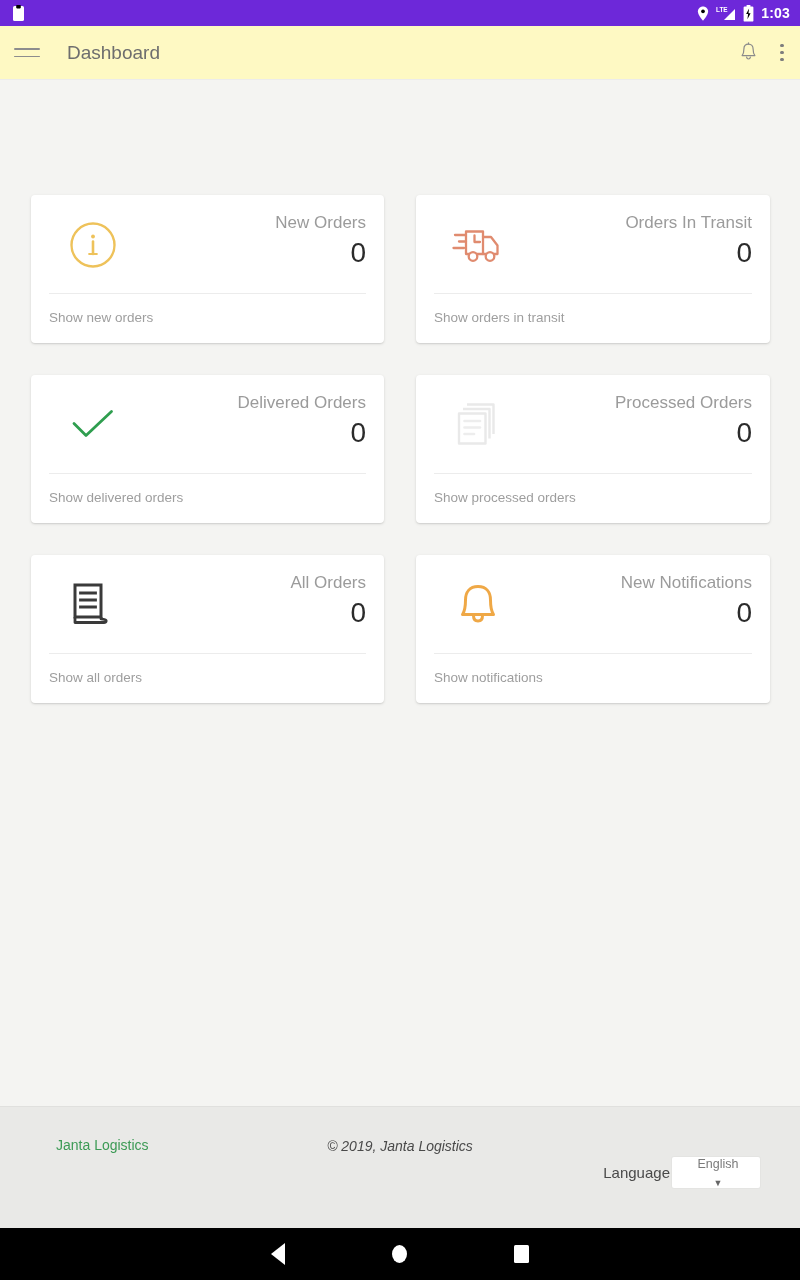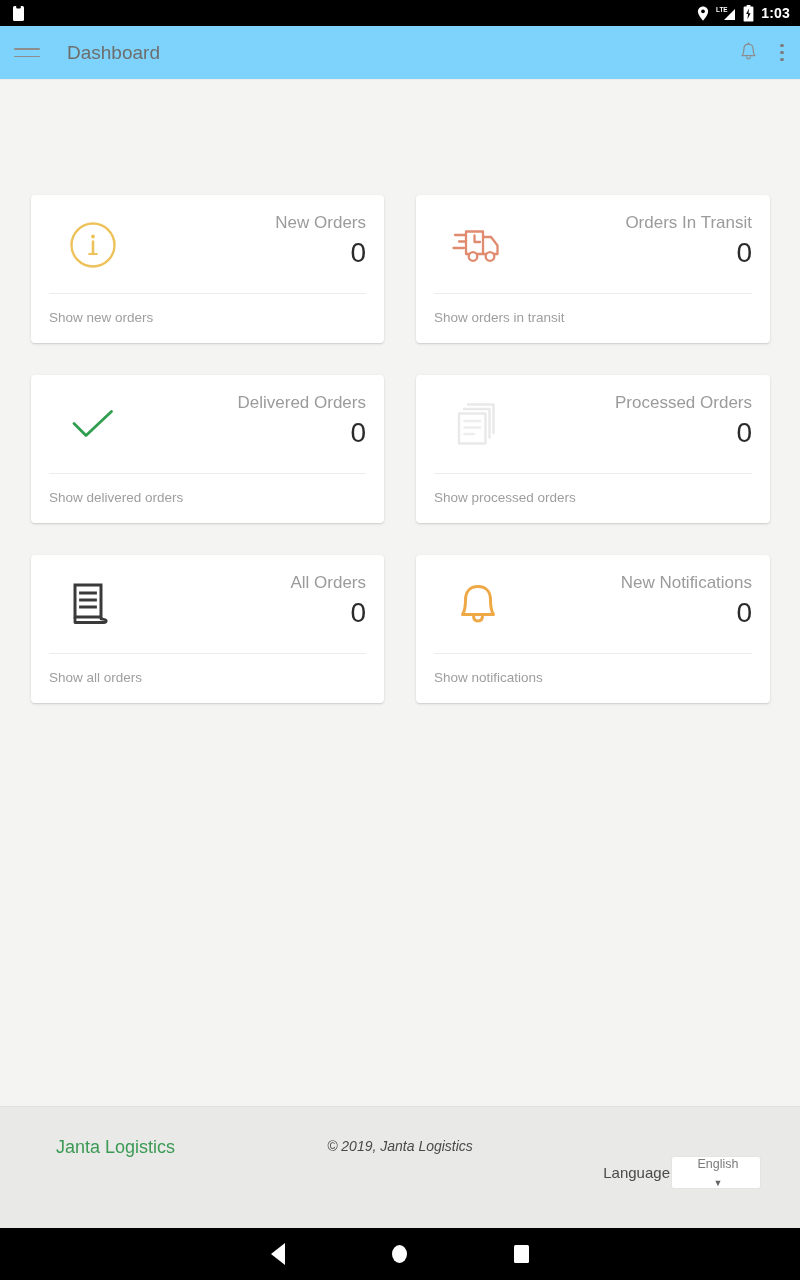--- a/index.html
+++ b/index.html
@@ -6,32 +6,32 @@
   html, body {
     width:800px; height:1280px;
     font-family:"Liberation Sans", sans-serif;
     background:#f4f4f2;
     overflow:hidden;
   }
   .device { width:800px; height:1280px; position:relative; display:flex; flex-direction:column; background:#f4f4f2; }
 
   
   .statusbar {
-    height:26px; background:#000000; color:#fff;
+    height:26px; background:#6d28d9; color:#fff;
     display:flex; align-items:center; padding:0 10px 0 12px;
     flex:0 0 26px;
   }
   .statusbar .left { display:flex; align-items:center; gap:6px; }
   .statusbar .right { margin-left:auto; display:flex; align-items:center; gap:7px; }
   .sb-clock { font-size:14px; font-weight:bold; letter-spacing:.2px; font-family:"Liberation Sans", sans-serif; }
   .sb-ico { display:block; }
 
   
   .appbar {
-    height:54px; background:#7dd3fc; flex:0 0 54px;
+    height:54px; background:#fef9c3; flex:0 0 54px;
     display:flex; align-items:center; padding:0 16px 0 14px;
     border-bottom:1px solid #ececeb;
   }
   .hamburger { width:28px; height:22px; display:flex; flex-direction:column; justify-content:center; gap:6px; cursor:pointer; }
   .hamburger span { display:block; height:1.6px; background:#8d8d8d; border-radius:1px; }
   .hamburger span:nth-child(1){ width:26px; }
   .hamburger span:nth-child(2){ width:26px; }
   .appbar-title { margin-left:25px; font-size:19px; color:#6e6e6e; font-weight:400; }
   .appbar-actions { margin-left:auto; display:flex; align-items:center; gap:22px; }
   .kebab { width:4px; height:22px; display:flex; flex-direction:column; justify-content:center; align-items:center; gap:4px; cursor:pointer; }
@@ -67,21 +67,21 @@
 
   
   .footer {
     flex:0 0 122px; background:#e9e9e7;
     border-top:1px solid #e0e0de;
     position:relative;
   }
   .footer-row { position:relative; height:100%; }
   .brand-link {
     position:absolute; left:56px; top:30px;
-    font-size:18px; color:#3c9a55; text-decoration:none; cursor:pointer;
+    font-size:14px; color:#3c9a55; text-decoration:none; cursor:pointer;
   }
   .copyright {
     position:absolute; left:0; right:0; top:31px;
     text-align:center; font-size:14px; color:#4a4a4a;font-style:italic;
   }
   .lang-wrap { position:absolute; right:40px; top:26px; display:flex; align-items:center;margin-top:24px; }
   .lang-label { font-size:15px; color:#4a4a4a; margin-right:2px; }
   .lang-select {
     width:88px; height:31px; background:#fff; border:none; border-radius:2px;
     display:flex; align-items:center; justify-content:space-between;

